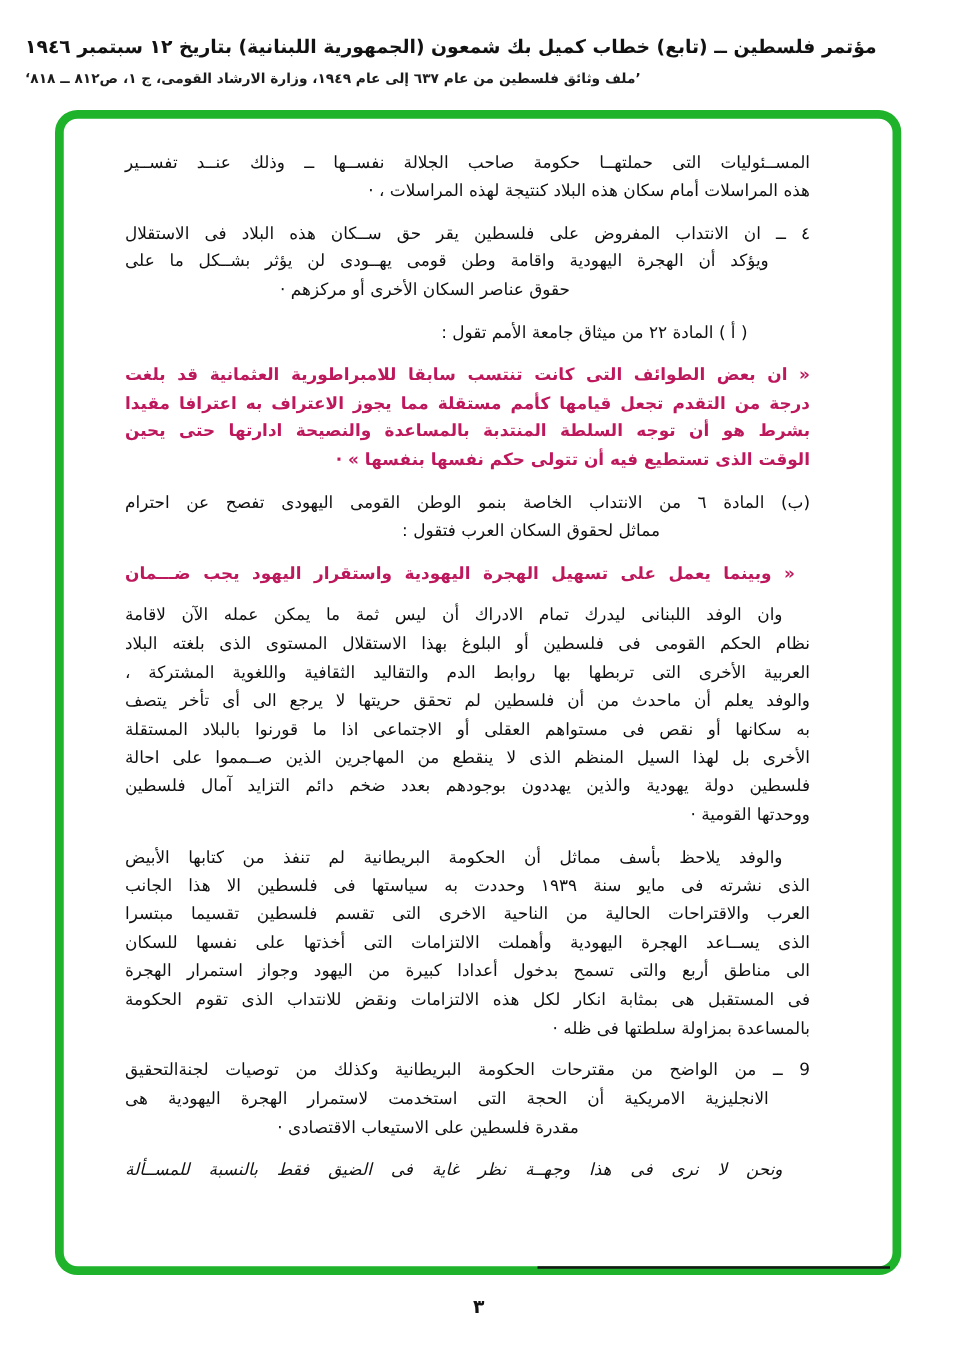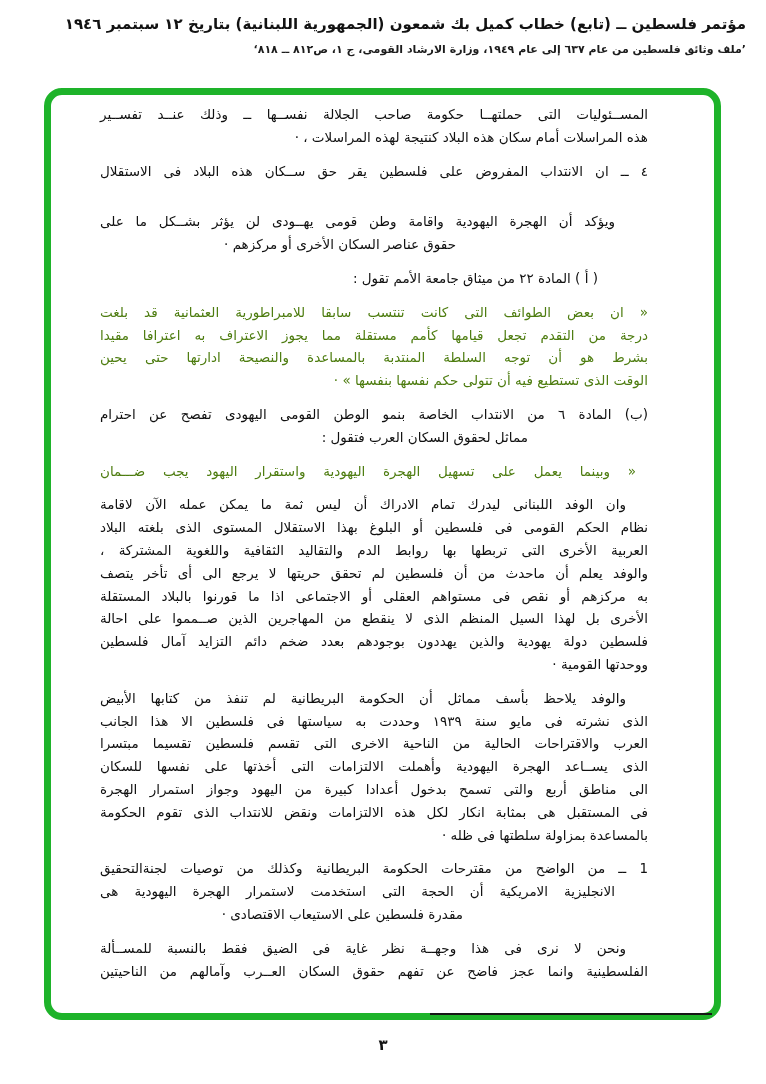--- a/index.html
+++ b/index.html
@@ -6,22 +6,22 @@
   body{
     width:766px;height:1084px;
     background:#ffffff;
     font-family:"DejaVu Sans", sans-serif;
     position:relative;
     overflow:hidden;
     color:#141414;
   }
   
   .doc-header{
-    position:absolute;top:12px;left:20px;right:20px;
-    text-align:right;direction:rtl;
+    position:absolute;top:25px;left:20px;right:20px;
+    text-align:left;direction:rtl;
   }
   .doc-title{
     font-size:15px;font-weight:bold;color:#121212;
     letter-spacing:0;line-height:24px;
   }
   .doc-source{
     margin-top:6px;
     font-size:11px;font-weight:bold;color:#1c1c1c;
     line-height:16px;
   }
@@ -33,27 +33,27 @@
     border-radius:18px;
     background:#ffffff;
   }
   
   .scan-edge-line{
     position:absolute;left:430px;top:1013px;
     width:282px;height:2px;background:#161616;
   }
   
   .doc-body{
-    position:absolute;left:100px;top:103px;width:548px;
+    position:absolute;left:100px;top:119px;width:548px;
     direction:rtl;
     font-size:13.5px;
     color:#101010;
   }
   .para{margin:0 0 11px 0;}
-  .para.bold{font-weight:400;color:#4d7c0f;}
+  .para.bold{font-weight:700;color:#be185d;}
   .line{
     line-height:22.8px;
     min-height:22.8px;
   }
   .line.fill{
     text-align:justify;
     text-align-last:justify;
   }
   .line.nofill{
   }
@@ -77,21 +77,21 @@
 
 <div class="scan-edge-line"></div>
 
 <div class="doc-body">
     <div class="para">
       <div class="line fill">المســئوليات التى حملتهــا حكومة صاحب الجلالة نفســها ــ وذلك عنــد تفســير</div>
       <div class="line nofill">هذه المراسلات أمام سكان هذه البلاد كنتيجة لهذه المراسلات ، ·</div>
     </div>
     <div class="para">
       <div class="line fill">٤ ــ ان الانتداب المفروض على فلسطين يقر حق ســكان هذه البلاد فى الاستقلال</div>
-      <div class="line fill" style="padding-right: 33px; margin-top: 28px;">ويؤكد أن الهجرة اليهودية واقامة وطن قومى يهــودى لن يؤثر بشــكل ما على</div>
+      <div class="line fill" style="padding-right: 33px;">ويؤكد أن الهجرة اليهودية واقامة وطن قومى يهــودى لن يؤثر بشــكل ما على</div>
       <div class="line nofill" style="padding-right: 192px;">حقوق عناصر السكان الأخرى أو مركزهم ·</div>
     </div>
     <div class="para">
       <div class="line nofill" style="padding-right: 50px;">( أ ) المادة ٢٢ من ميثاق جامعة الأمم تقول :</div>
     </div>
     <div class="para bold">
       <div class="line fill">« ان بعض الطوائف التى كانت تنتسب سابقا للامبراطورية العثمانية قد بلغت</div>
       <div class="line fill">درجة من التقدم تجعل قيامها كأمم مستقلة مما يجوز الاعتراف به اعترافا مقيدا</div>
       <div class="line fill">بشرط هو أن توجه السلطة المنتدبة بالمساعدة والنصيحة ادارتها حتى يحين</div>
       <div class="line nofill">الوقت الذى تستطيع فيه أن تتولى حكم نفسها بنفسها » ·</div>
@@ -101,38 +101,37 @@
       <div class="line nofill" style="padding-right: 120px;">مماثل لحقوق السكان العرب فتقول :</div>
     </div>
     <div class="para bold">
       <div class="line fill" style="padding-right: 12px;">« وبينما يعمل على تسهيل الهجرة اليهودية واستقرار اليهود يجب ضـــمان</div>
     </div>
     <div class="para">
       <div class="line fill" style="padding-right: 22px;">وان الوفد اللبنانى ليدرك تمام الادراك أن ليس ثمة ما يمكن عمله الآن لاقامة</div>
       <div class="line fill">نظام الحكم القومى فى فلسطين أو البلوغ بهذا الاستقلال المستوى الذى بلغته البلاد</div>
       <div class="line fill">العربية الأخرى التى تربطها بها روابط الدم والتقاليد الثقافية واللغوية المشتركة ،</div>
       <div class="line fill">والوفد يعلم أن ماحدث من أن فلسطين لم تحقق حريتها لا يرجع الى أى تأخر يتصف</div>
-      <div class="line fill">به مركزهم أو نقص فى مستواهم العقلى أو الاجتماعى اذا ما قورنوا بالبلاد المستقلة</div>
+      <div class="line fill">به سكانها أو نقص فى مستواهم العقلى أو الاجتماعى اذا ما قورنوا بالبلاد المستقلة</div>
       <div class="line fill">الأخرى بل لهذا السيل المنظم الذى لا ينقطع من المهاجرين الذين صــمموا على احالة</div>
       <div class="line fill">فلسطين دولة يهودية والذين يهددون بوجودهم بعدد ضخم دائم التزايد آمال فلسطين</div>
       <div class="line nofill">ووحدتها القومية ·</div>
     </div>
     <div class="para">
       <div class="line fill" style="padding-right: 22px;">والوفد يلاحظ بأسف مماثل أن الحكومة البريطانية لم تنفذ من كتابها الأبيض</div>
       <div class="line fill">الذى نشرته فى مايو سنة ١٩٣٩ وحددت به سياستها فى فلسطين الا هذا الجانب</div>
       <div class="line fill">العرب والاقتراحات الحالية من الناحية الاخرى التى تقسم فلسطين تقسيما مبتسرا</div>
       <div class="line fill">الذى يســاعد الهجرة اليهودية وأهملت الالتزامات التى أخذتها على نفسها للسكان</div>
       <div class="line fill">الى مناطق أربع والتى تسمح بدخول أعدادا كبيرة من اليهود وجواز استمرار الهجرة</div>
       <div class="line fill">فى المستقبل هى بمثابة انكار لكل هذه الالتزامات ونقض للانتداب الذى تقوم الحكومة</div>
       <div class="line nofill">بالمساعدة بمزاولة سلطتها فى ظله ·</div>
     </div>
     <div class="para">
-      <div class="line fill">1 ــ من الواضح من مقترحات الحكومة البريطانية وكذلك من توصيات لجنةالتحقيق</div>
+      <div class="line fill">9 ــ من الواضح من مقترحات الحكومة البريطانية وكذلك من توصيات لجنةالتحقيق</div>
       <div class="line fill" style="padding-right: 33px;">الانجليزية الامريكية أن الحجة التى استخدمت لاستمرار الهجرة اليهودية هى</div>
       <div class="line nofill" style="padding-right: 185px;">مقدرة فلسطين على الاستيعاب الاقتصادى ·</div>
     </div>
     <div class="para">
-      <div class="line fill" style="padding-right: 22px;">ونحن لا نرى فى هذا وجهــة نظر غاية فى الضيق فقط بالنسبة للمســألة</div>
-      <div class="line fill">الفلسطينية وانما عجز فاضح عن تفهم حقوق السكان العــرب وآمالهم من الناحيتين</div>
+      <div class="line fill" style="padding-right: 22px; font-style: italic;">ونحن لا نرى فى هذا وجهــة نظر غاية فى الضيق فقط بالنسبة للمســألة</div>
     </div>
   </div>
 
 <div class="page-number">٣</div>
 
 </body></html>

